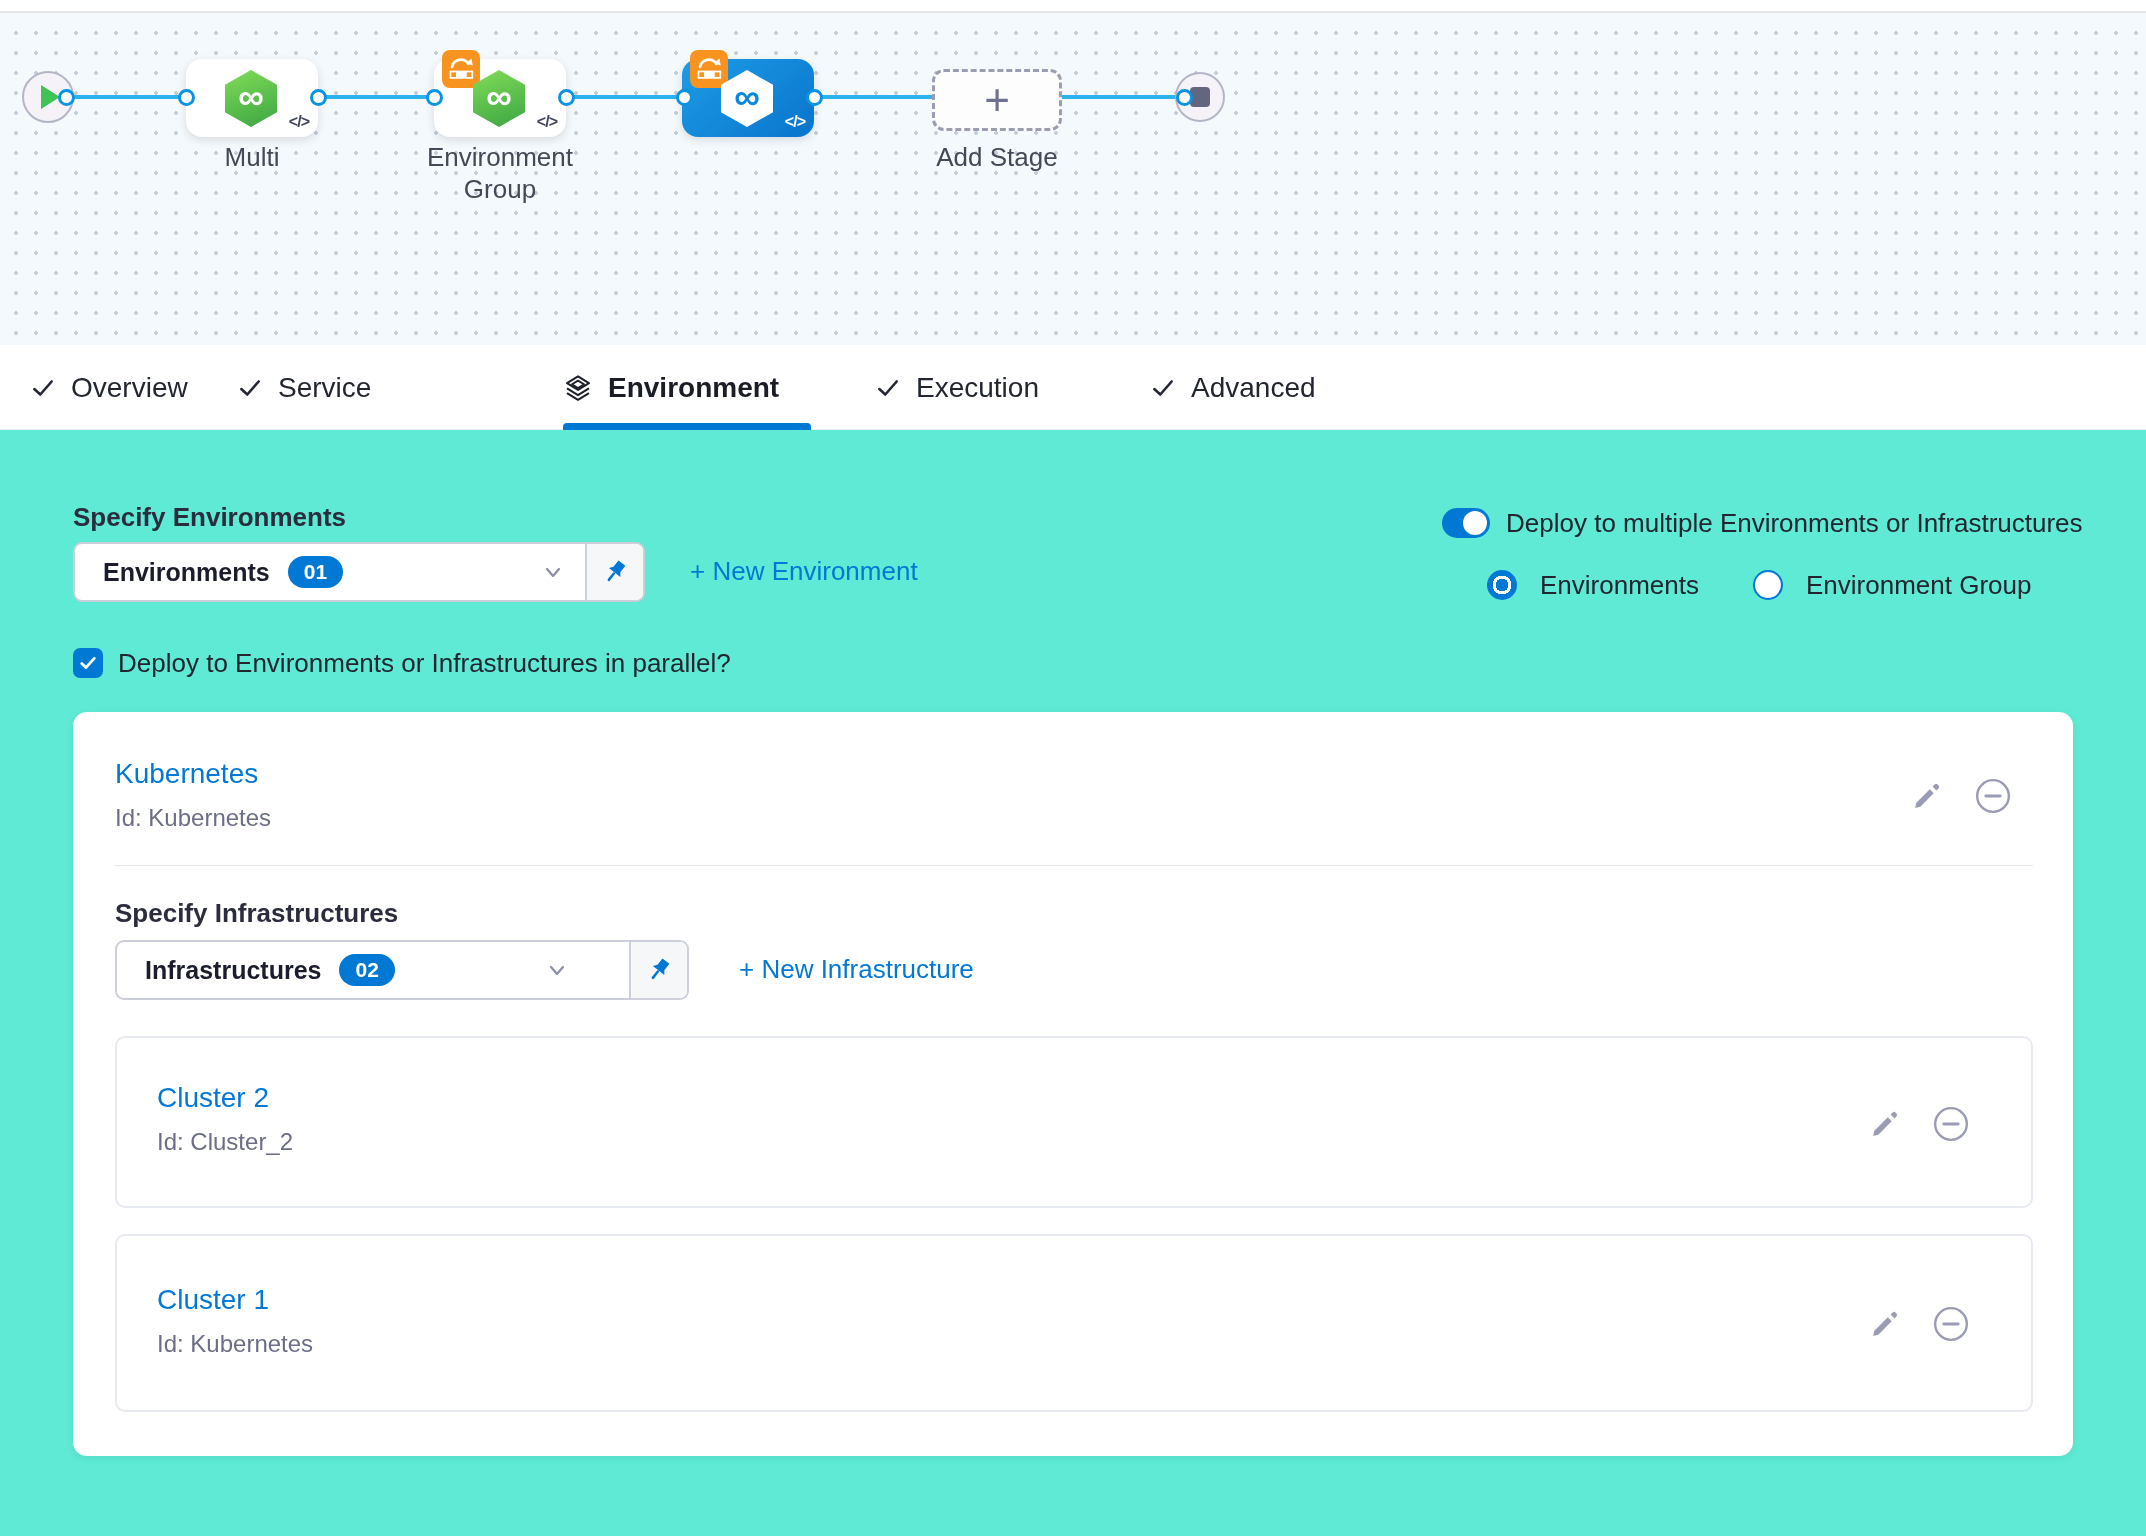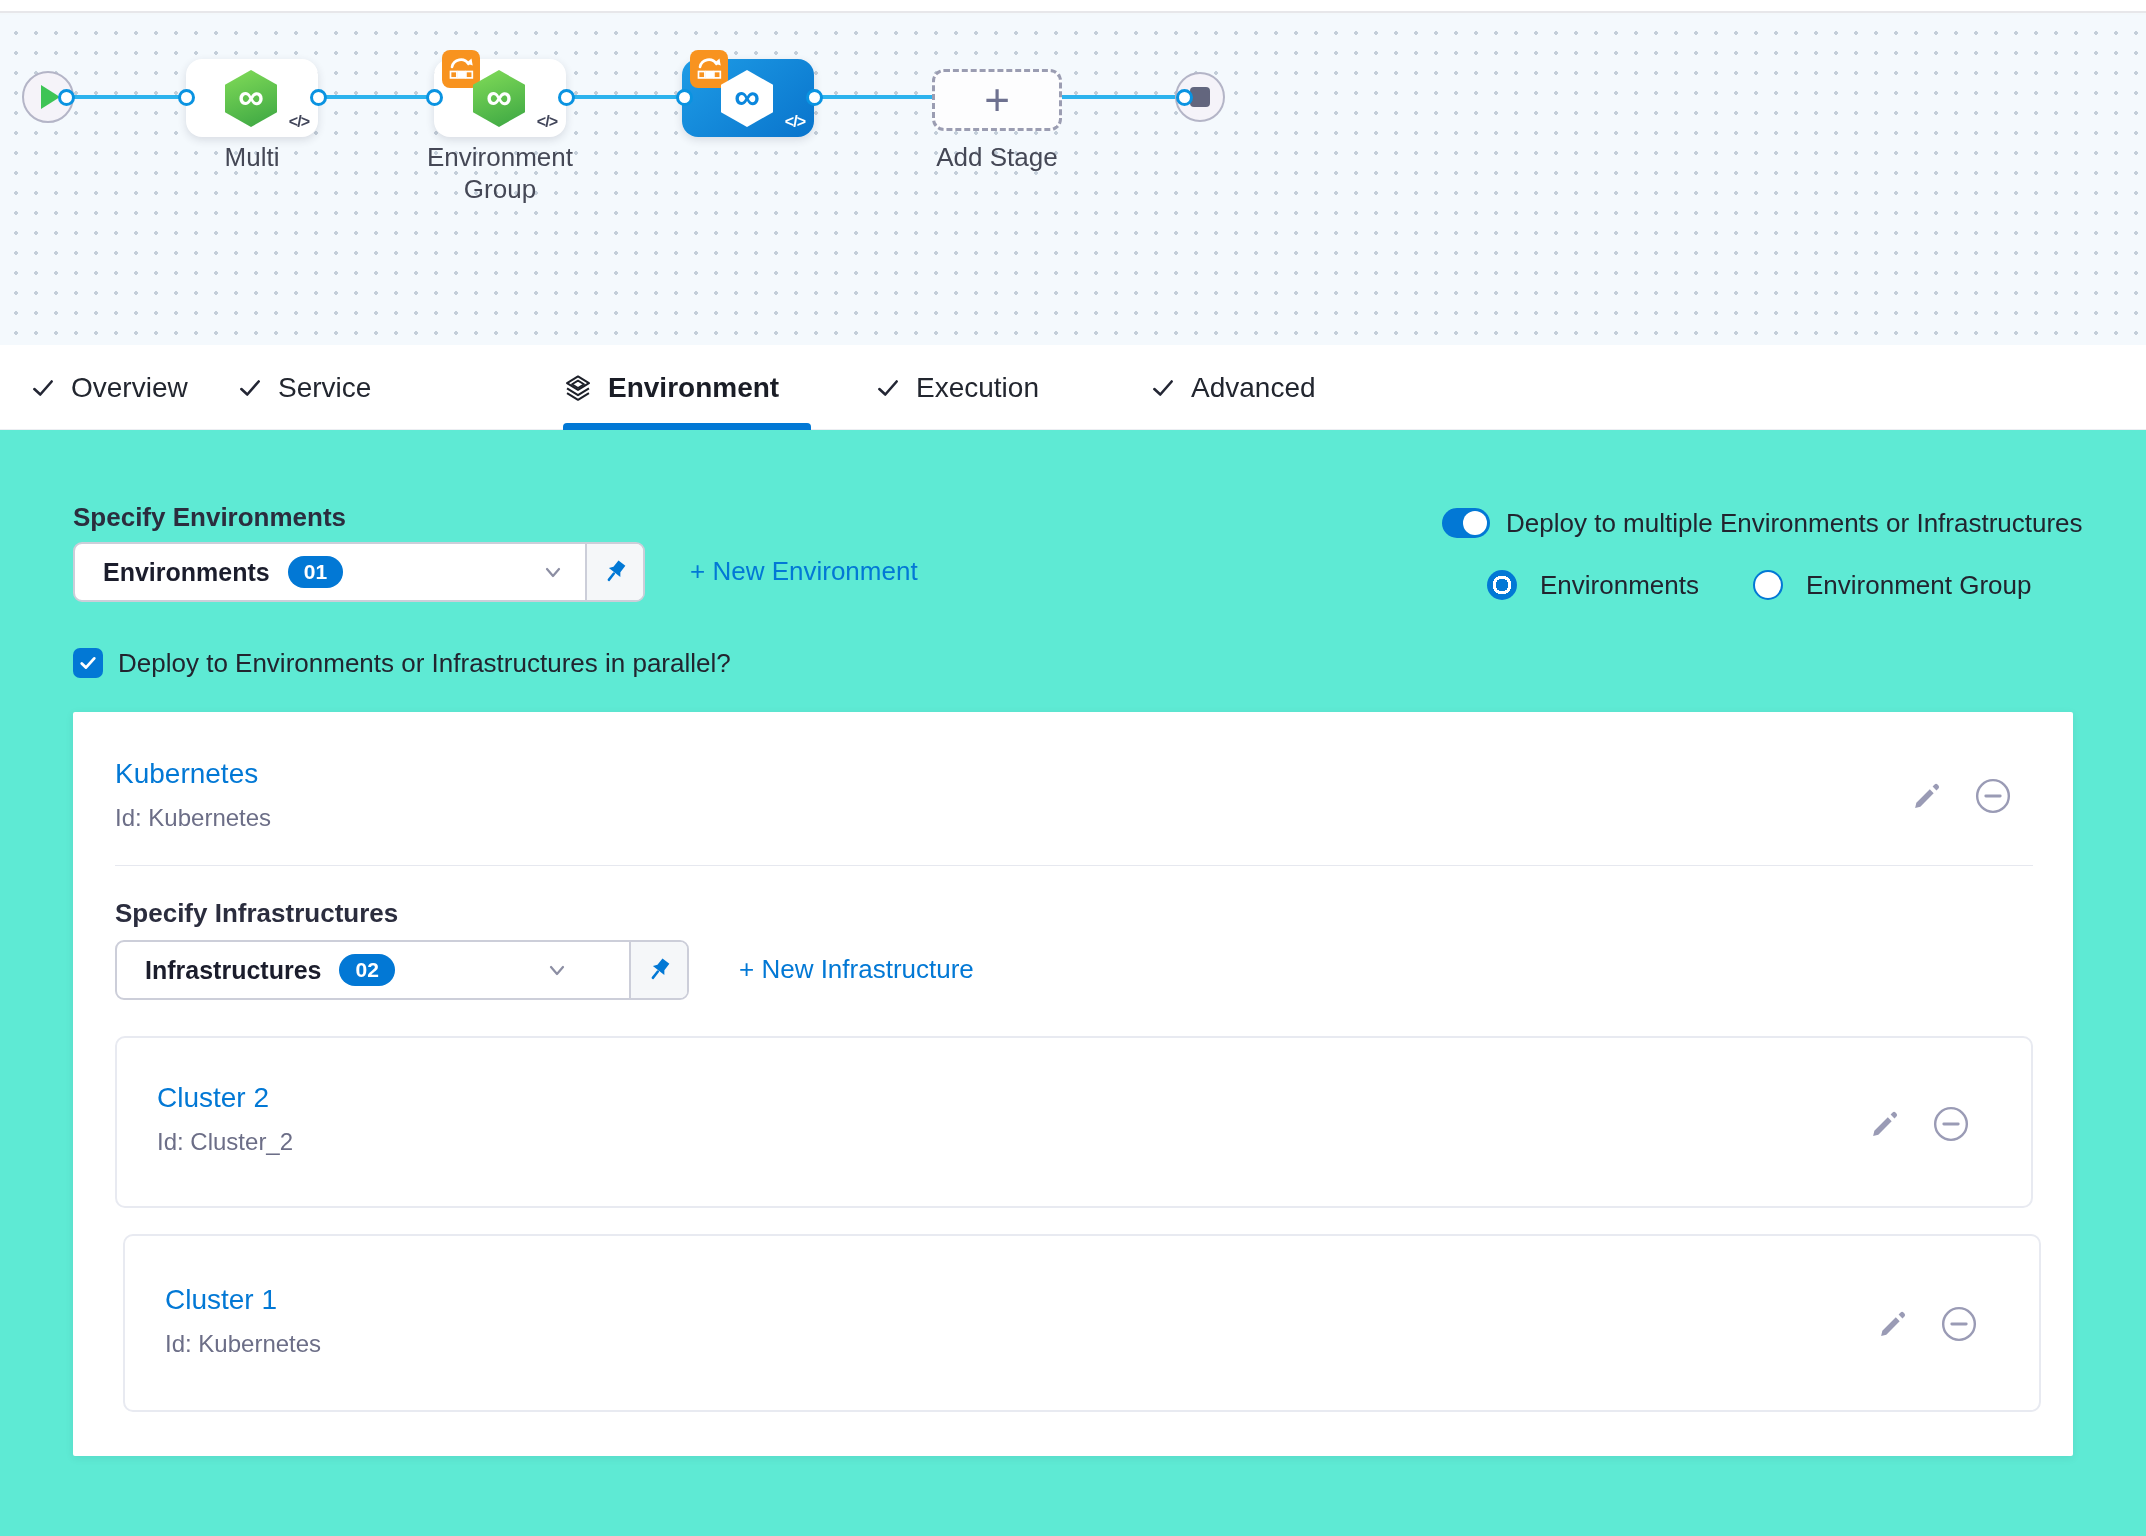--- a/index.html
+++ b/index.html
@@ -74,21 +74,21 @@
   .toggle { width:48px; height:30px; border-radius:16px; background:#0278d5; position:relative; }
   .toggle .knob { position:absolute; right:3px; top:3px; width:24px; height:24px; border-radius:50%; background:#ffffff; }
 
   .radio-on { width:30px; height:30px; border-radius:50%;
     background:radial-gradient(circle, #0278d5 0 6.5px, #ffffff 6.5px 9.5px, #0278d5 9.5px); }
   .radio-off { width:30px; height:30px; border-radius:50%; background:#ffffff; border:2.5px solid #0278d5; }
   .ctl-label { font-size:26px; color:#22242f; line-height:30px; }
 
   .checkbox { width:30px; height:30px; border-radius:7px; background:#0278d5; display:flex; align-items:center; justify-content:center; }
 
-  .bigcard { left:73px; top:282px; width:2000px; height:744px; background:#ffffff; border-radius:2px; box-shadow:0 2px 8px rgba(40,41,61,0.08); }
+  .bigcard { left:73px; top:282px; width:2000px; height:744px; background:#ffffff; border-radius:14px; box-shadow:0 2px 8px rgba(40,41,61,0.08); }
   .card-title { font-size:28px; font-weight:500; color:#0278d5; cursor:pointer; }
   .card-id { font-size:24px; color:#6c6e87; }
   .divider { height:1px; background:#e6e8ef; }
   .subcard { background:#ffffff; border:2px solid #e8eaf1; border-radius:10px; position:absolute; }
   .rowicons { position:absolute; display:flex; align-items:center; gap:32px; }
 </style>
 </head>
 <body>
 
 <div id="topstrip" class="abs"></div>
@@ -287,21 +287,21 @@
         <svg width="32" height="32" viewBox="0 0 24 24">
           <path d="M14.1 7l2.9 2.9L7 20l-3.9 1L4 17.1 14.1 7z M17.7 3.4a1.6 1.6 0 0 1 2.2 0l.7.7a1.6 1.6 0 0 1 0 2.2l-1.5 1.5-2.9-2.9 1.5-1.5z" fill="#9a9bb5"></path>
         </svg>
         <svg width="36" height="36" viewBox="0 0 30 30">
           <circle cx="15" cy="15" r="13.2" fill="none" stroke="#9a9bb5" stroke-width="2"></circle>
           <line x1="9" y1="15" x2="21" y2="15" stroke="#9a9bb5" stroke-width="2.4" stroke-linecap="round"></line>
         </svg>
       </div>
     </div>
 
-    <div class="subcard" style="left:42px;top:522px;width:1918px;height:178px;margin-left:8px;">
+    <div class="subcard" style="left:42px;top:522px;width:1918px;height:178px;">
       <div class="abs card-title" style="left:40px;top:48px;">Cluster 1</div>
       <div class="abs card-id" style="left:40px;top:94px;">Id: Kubernetes</div>
       <div class="rowicons" style="right:62px;top:70px;">
         <svg width="32" height="32" viewBox="0 0 24 24">
           <path d="M14.1 7l2.9 2.9L7 20l-3.9 1L4 17.1 14.1 7z M17.7 3.4a1.6 1.6 0 0 1 2.2 0l.7.7a1.6 1.6 0 0 1 0 2.2l-1.5 1.5-2.9-2.9 1.5-1.5z" fill="#9a9bb5"></path>
         </svg>
         <svg width="36" height="36" viewBox="0 0 30 30">
           <circle cx="15" cy="15" r="13.2" fill="none" stroke="#9a9bb5" stroke-width="2"></circle>
           <line x1="9" y1="15" x2="21" y2="15" stroke="#9a9bb5" stroke-width="2.4" stroke-linecap="round"></line>
         </svg>

